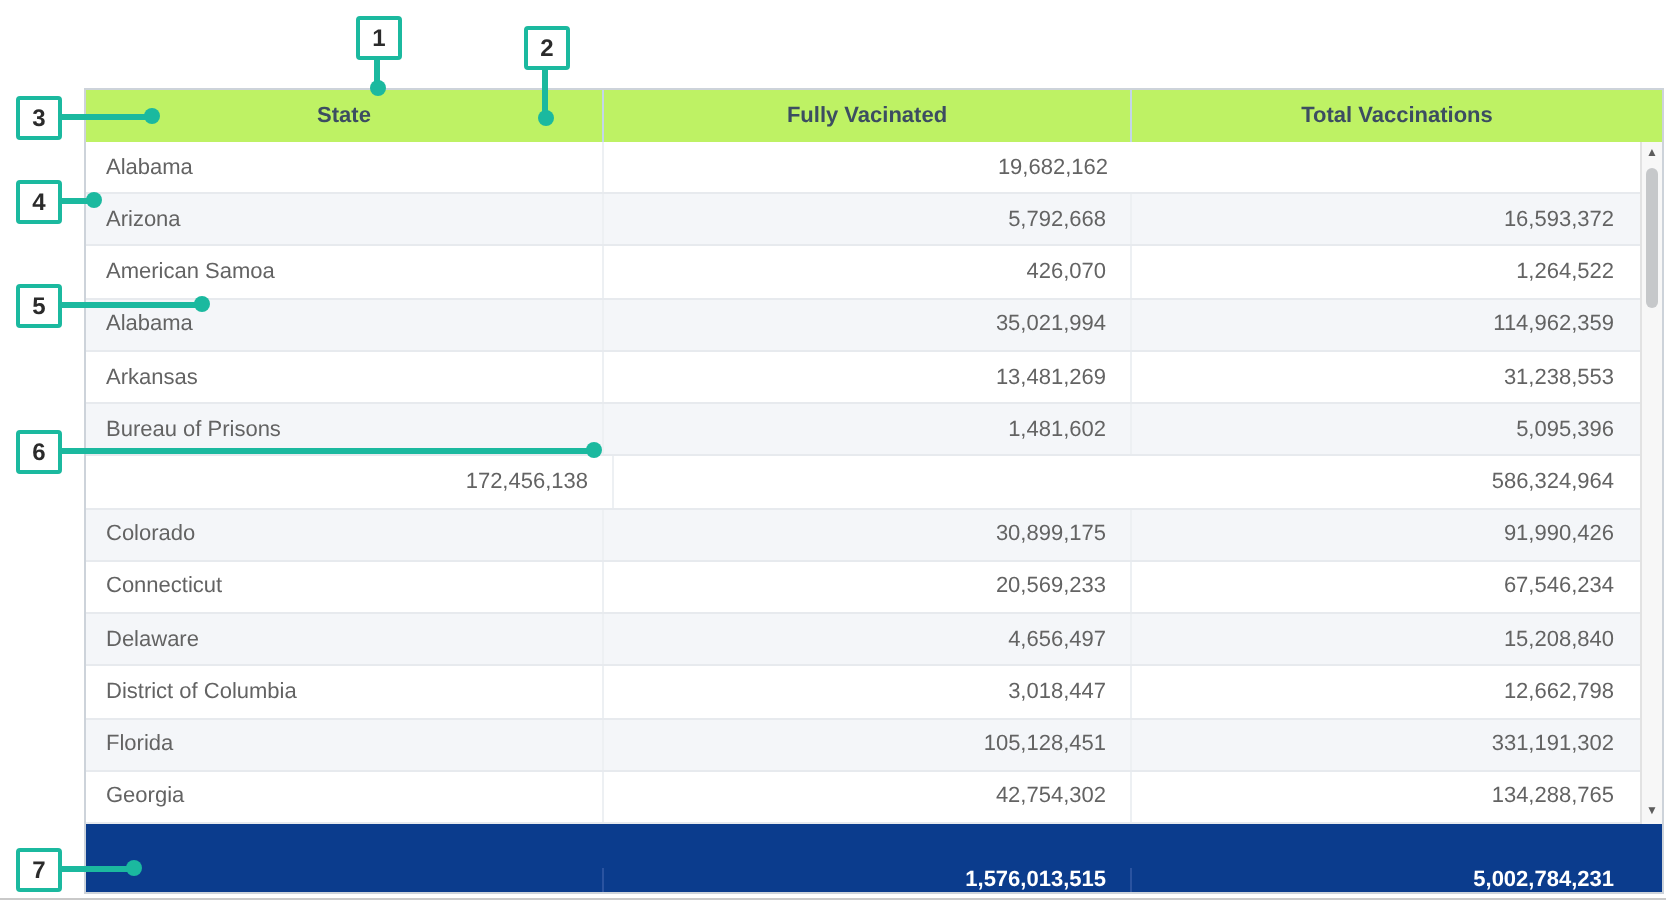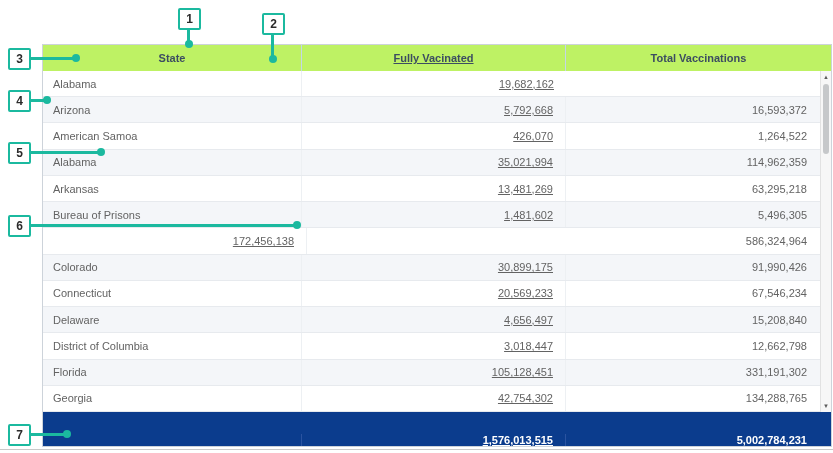--- a/index.html
+++ b/index.html
@@ -15,21 +15,21 @@
     border:1px solid #cdd3da; box-sizing:border-box; background:#fff;
     display:flex; flex-direction:column;
   }
   .thead { flex:0 0 26px; display:flex; background:#bef264; }
   .th {
     display:flex; align-items:center; justify-content:center;
     font-size:11px; font-weight:bold; color:#3c4d61;
     border-right:1px solid #c3d6e8; box-sizing:border-box;
   }
   .th:last-child { border-right:none; }
-  .c0 { width:259px; } .c1 { width:264px;text-decoration:underline; } .c2 { flex:1;text-align:right; }
+  .c0 { width:259px; } .c1 { width:264px; } .c2 { flex:1;text-align:right; }
 
   .tbody { flex:1; position:relative; }
   .rows { display:flex; flex-direction:column; height:100%; }
   .tr { flex:1; display:flex; border-bottom:1px solid #e7eaee; box-sizing:border-box; background:#fff; }
   .tr:nth-child(even) { background:#f4f6f9; }
   .td {
     display:flex; align-items:center; font-size:11px; color:#636363;
     box-sizing:border-box; border-right:1px solid #edf0f3; overflow:hidden; white-space:nowrap;
   }
   .td:last-child { border-right:none; }
@@ -97,26 +97,26 @@
           <div class="td c2 num">1,264,522</div>
         </div>
         <div class="tr">
           <div class="td c0">Alabama</div>
           <div class="td c1 num">35,021,994</div>
           <div class="td c2 num">114,962,359</div>
         </div>
         <div class="tr">
           <div class="td c0">Arkansas</div>
           <div class="td c1 num">13,481,269</div>
-          <div class="td c2 num">63,295,218</div>
+          <div class="td c2 num">31,238,553</div>
         </div>
         <div class="tr">
           <div class="td c0">Bureau of Prisons</div>
           <div class="td c1 num">1,481,602</div>
-          <div class="td c2 num">5,496,305</div>
+          <div class="td c2 num">5,095,396</div>
         </div>
         <div class="tr">
           <div class="td c1 num">172,456,138</div>
           <div class="td c2 num">586,324,964</div>
         </div>
         <div class="tr">
           <div class="td c0">Colorado</div>
           <div class="td c1 num">30,899,175</div>
           <div class="td c2 num">91,990,426</div>
         </div>

